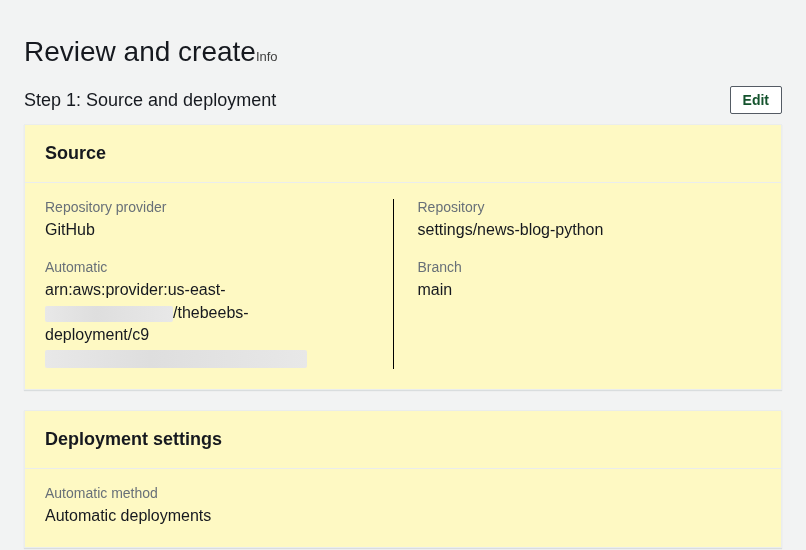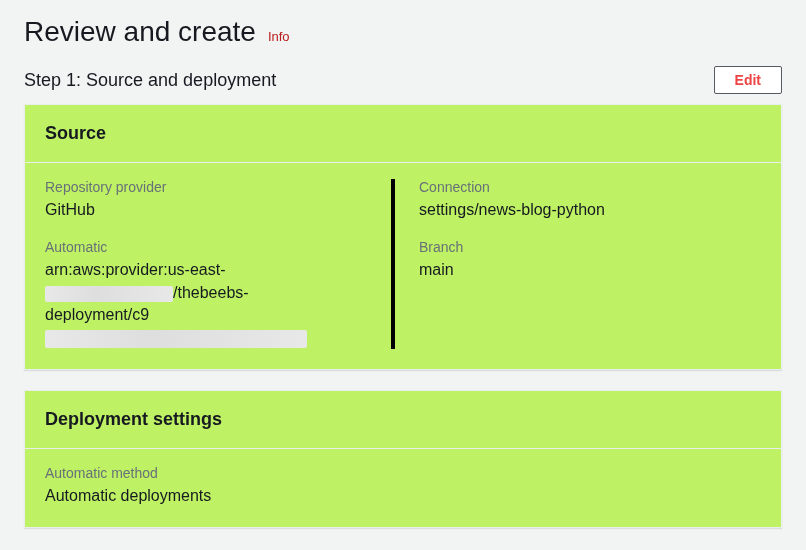--- a/index.html
+++ b/index.html
@@ -15,57 +15,57 @@
       height: 550px;
       overflow: hidden;
       padding: 0;
     }
     .page {
       padding: 16px 24px 24px 24px;
     }
     .page-header {
       display: flex;
       align-items: baseline;
-      gap: 12px;
       margin-bottom: 18px;
+      margin-top: 20px;
     }
     .page-title {
       font-size: 28px;
       font-weight: 400;
       color: #16191f;
     }
     .info-link {
       font-size: 13px;
-      color: #b91c1c;
+      color: #404040;
       cursor: pointer;
     }
     .step-row {
       display: flex;
       justify-content: space-between;
       align-items: center;
       margin-bottom: 10px;
       gap: 27px;
     }
     .step-title {
       font-size: 18px;
       font-weight: 400;
       color: #16191f;
     }
     .edit-button {
       background: #ffffff;
       border: 1px solid #545b64;
-      color: #ef4444;
+      color: #14532d;
       font-size: 14px;
       font-weight: 700;
-      padding: 5px 20px;
+      padding: 5px 12px;
       cursor: pointer;
       border-radius: 2px;
     }
     .panel {
-      background: #bef264;
+      background: #fef9c3;
       border: 1px solid #eaeded;
       box-shadow: 0 1px 1px 0 rgba(0,28,36,0.1);
       margin-bottom: 20px;
     }
     .panel-header {
       padding: 18px 20px;
       border-bottom: 1px solid #eaeded;
     }
     .panel-header h2 {
       font-size: 18px;
@@ -76,21 +76,21 @@
       padding: 16px 20px 20px 20px;
     }
     .two-col {
       display: flex;
     }
     .col {
       flex: 1;
       padding-right: 20px;
     }
     .col-left {
-      border-right: 4px solid #000000;
+      border-right: 1px solid #000000;
       padding-right: 24px;
     }
     .col-right {
       padding-left: 24px;
     }
     .field {
       margin-bottom: 18px;
     }
     .field:last-child {
       margin-bottom: 0;
@@ -156,21 +156,21 @@
           <div class="field-label">Automatic</div>
           <div class="field-value connection-value">
             <span>arn:aws:provider:us-east-</span><br>
             <span class="redaction-1"></span><span>/thebeebs-</span><br>
             <span>deployment/c9</span><span class="redaction-2"></span>
           </div>
         </div>
       </div>
       <div class="col col-right">
         <div class="field">
-          <div class="field-label">Connection</div>
+          <div class="field-label">Repository</div>
           <div class="field-value">settings/news-blog-python</div>
         </div>
         <div class="field">
           <div class="field-label">Branch</div>
           <div class="field-value">main</div>
         </div>
       </div>
     </div>
   </div>
 

